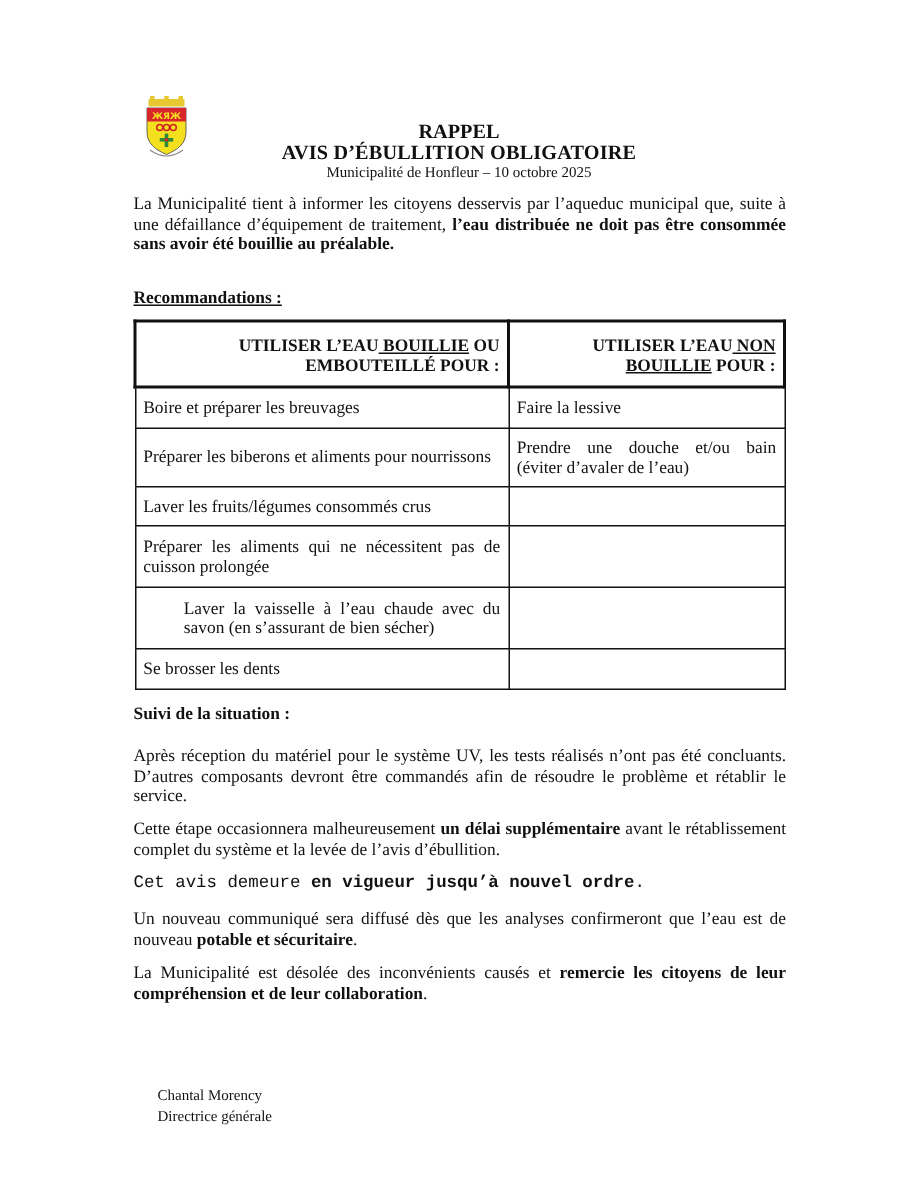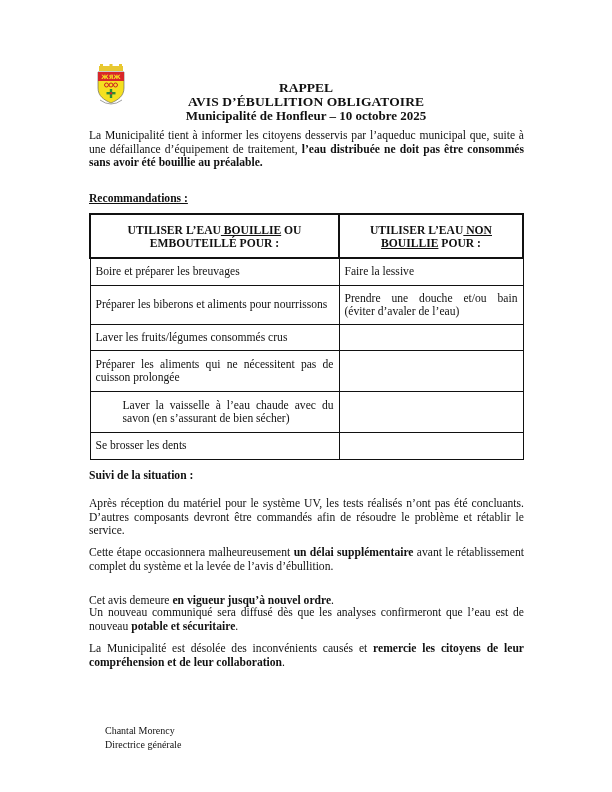--- a/index.html
+++ b/index.html
@@ -5,31 +5,31 @@
   html, body { margin: 0; padding: 0; background: #ffffff; }
   body { width: 612px; height: 792px; position: relative; overflow: hidden;
          font-family: "Liberation Serif", serif; color: #111; font-size: 12px; }
   .page { position: absolute; left: 0; top: 0; width: 612px; height: 792px; }
 
   .crest { position: absolute; left: 96px; top: 64px; width: 30px; height: 42px; }
 
   .header { position: absolute; left: 130px; top: 81px; width: 352px; text-align: center; line-height: 14px; }
   .header .t1 { font-weight: bold; font-size: 13.5px; }
   .header .t2 { font-weight: bold; font-size: 13.5px; letter-spacing: 0.1px; }
-  .header .t3 { font-size: 13px; font-weight: bold; }
+  .header .t3 { font-size: 10px; }
 
   .para { position: absolute; left: 89px; width: 435px; text-align: justify; line-height: 13.6px; font-size: 11.6px; }
   .para b { font-weight: bold; }
 
   .sec-title { position: absolute; left: 89px; font-weight: bold; font-size: 11.6px; }
   .underline { text-decoration: underline; }
 
   table.reco { position: absolute; left: 89px; top: 213px; width: 435px; border-collapse: collapse; font-size: 11.6px; line-height: 13.5px; }
   table.reco td, table.reco th { border: 1px solid #111; padding: 0 5px; vertical-align: middle; text-align: justify; }
-  table.reco th { border: 2px solid #111; font-weight: bold; text-align: center; height: 40px; padding-top: 2px; }
+  table.reco th { border: 2px solid #111; font-weight: bold; text-align: right; height: 40px; padding-top: 2px; }
   table.reco th.c1, table.reco td.c1 { width: 211px; }
   table.reco tr.r1 td { height: 26px; }
   table.reco tr.r2 td { height: 38px; margin-left: 12px; }
   table.reco tr.r3 td { height: 25px; }
   table.reco tr.r4 td { height: 40px; }
   table.reco tr.r5 td { height: 40px; padding-left: 32px; }
   table.reco tr.r6 td { height: 26px; }
   .hu { text-decoration: underline; }
 
   .sign { position: absolute; left: 89px; top: 724px; font-size: 10px; line-height: 13.6px; margin-left: 16px; }
@@ -56,21 +56,21 @@
     <path d="M4 36 Q15 44 26 36" fill="none" stroke="#888" stroke-width="0.8"></path>
   </svg>
 
   <div class="header">
     <div class="t1">RAPPEL</div>
     <div class="t2">AVIS D’ÉBULLITION OBLIGATOIRE</div>
     <div class="t3">Municipalité de Honfleur – 10 octobre 2025</div>
   </div>
 
   <div class="para" style="top:129px;">
-    <span>La Municipalité tient à informer les citoyens desservis par l’aqueduc municipal que, suite à une défaillance d’équipement de traitement, </span><b>l’eau distribuée ne doit pas être consommés sans avoir été bouillie au préalable.</b>
+    <span>La Municipalité tient à informer les citoyens desservis par l’aqueduc municipal que, suite à une défaillance d’équipement de traitement, </span><b>l’eau distribuée ne doit pas être consommée sans avoir été bouillie au préalable.</b>
   </div>
 
   <div class="sec-title underline" style="top:192px;text-align:center;">Recommandations :</div>
 
   <table class="reco">
     <tbody>
         <tr>
       <th class="c1"><span>UTILISER L’EAU</span><span class="hu"> BOUILLIE</span><span> OU EMBOUTEILLÉ POUR :</span></th>
       <th><span>UTILISER L’EAU</span><span class="hu"> NON BOUILLIE</span><span> POUR :</span></th>
     </tr>
@@ -102,21 +102,21 @@
     </table>
 
   <div class="sec-title" style="top:469px;">Suivi de la situation :</div>
 
   <div class="para" style="top:497px;">Après réception du matériel pour le système UV, les tests réalisés n’ont pas été concluants. D’autres composants devront être commandés afin de résoudre le problème et rétablir le service.</div>
 
   <div class="para" style="top:546px;">
     <span>Cette étape occasionnera malheureusement </span><b>un délai supplémentaire</b><span> avant le rétablissement complet du système et la levée de l’avis d’ébullition.</span>
   </div>
 
-  <div class="para" style="top:594px;">
+  <div class="para" style="top:582px;font-family:Liberation Mono, monospace;">
     <span>Cet avis demeure </span><b>en vigueur jusqu’à nouvel ordre</b><span>.</span>
   </div>
 
   <div class="para" style="top:606px;">
     <span>Un nouveau communiqué sera diffusé dès que les analyses confirmeront que l’eau est de nouveau </span><b>potable et sécuritaire</b><span>.</span>
   </div>
 
   <div class="para" style="top:642px;">
     <span>La Municipalité est désolée des inconvénients causés et </span><b>remercie les citoyens de leur compréhension et de leur collaboration</b><span>.</span>
   </div>

